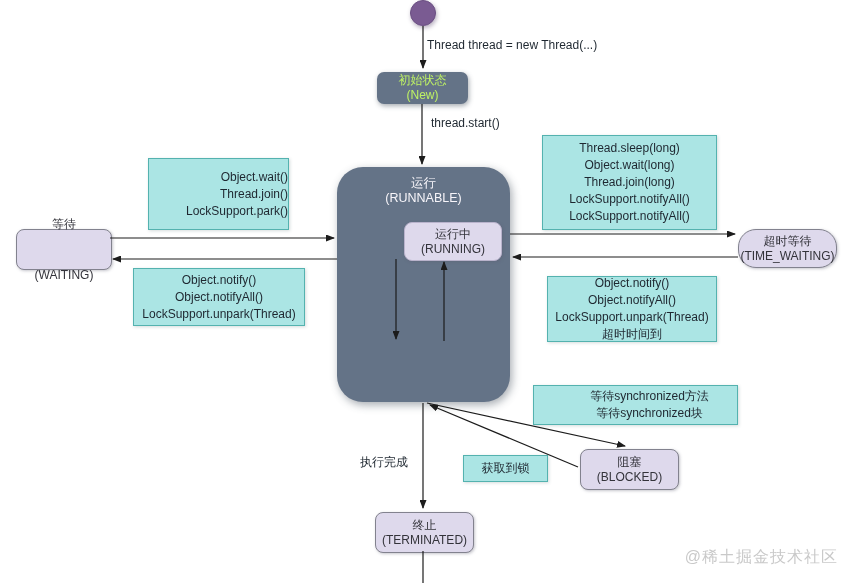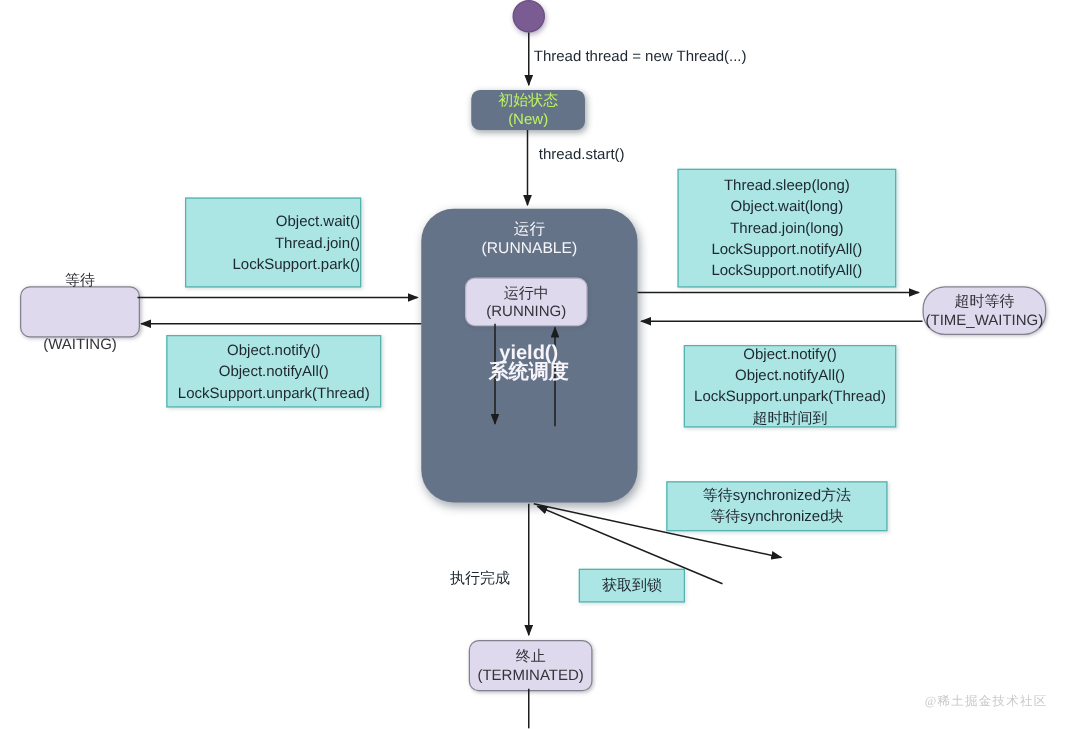--- a/index.html
+++ b/index.html
@@ -18,72 +18,72 @@
     box-shadow:1px 2px 5px rgba(60,70,85,.45);
   }
   .big{
     background:#647387;border-radius:26px;z-index:2;
     box-shadow:2px 3px 8px rgba(60,70,85,.45);
   }
   .lav{
     background:#ded9ec;border:1px solid #82828e;border-radius:8px;color:#33333a;
     box-shadow:1px 1px 3px rgba(90,90,110,.35);
   }
-  .lav.inner{border-color:#b9b3cc;}
+  .lav.inner{border-color:#b9b3cc;margin-left:32px;}
   .cyan{
     position:absolute;display:flex;flex-direction:column;align-items:center;justify-content:center;
     background:#abe5e4;border:1px solid #54b2af;text-align:center;
     font-size:12px;line-height:17px;color:#1e2730;z-index:3;
     box-shadow:1px 1px 3px rgba(90,120,120,.25);
   }
   .edge-label{position:absolute;font-size:12px;color:#1e2730;z-index:5;white-space:nowrap;}
   .on-dark{color:#f7f5fa;text-align:center;z-index:5;}
   .yield{font-weight:600;line-height:15px;}
   .circle{
     position:absolute;left:410px;top:0px;width:26px;height:26px;border-radius:50%;
     background:#7a5b92;border:1px solid #6a4e82;box-sizing:border-box;z-index:3;
     box-shadow:1px 2px 4px rgba(80,60,100,.4);
   }
   .watermark{
-    position:absolute;right:18px;bottom:15px;font-size:10px;color:#c9c9c9;z-index:6;letter-spacing:1px;font-family:Liberation Serif, serif;
+    position:absolute;right:18px;bottom:15px;font-size:16px;color:#c9c9c9;z-index:6;letter-spacing:1px;
   }
 </style>
 </head>
 <body>
 
 <div id="stage">
 
   <div class="circle"></div>
 
   <div class="node big abs" style="left:337px;top:167px;width:173px;height:235px;"></div>
   <div class="abs on-dark" style="left:337px;top:176px;width:173px;font-size:12.5px;line-height:15px;">
     <div>运行</div>
     <div>(RUNNABLE)</div>
   </div>
 
   <div class="node lav inner" style="left:372px;top:222px;width:96px;height:37px;">
     <div>运行中</div>
     <div>(RUNNING)</div>
   </div>
-  <div class="abs on-dark yield" style="left:358px;top:275px;width:130px;">
-    <div>yield()</div>
-    <div>系统调度</div>
-  </div>
 
   <div class="node dark" style="left:377px;top:72px;width:91px;height:32px;">
     <div>初始状态</div>
     <div>(New)</div>
   </div>
   <div class="node lav" style="left:16px;top:229px;width:94px;height:39px;gap:36px;">
     <div>等待</div>
     <div>(WAITING)</div>
   </div>
   <div class="node lav" style="left:738px;top:229px;width:97px;height:37px;border-radius:18px;">
     <div>超时等待</div>
     <div>(TIME_WAITING)</div>
+  </div>
+  <div class="node lav" style="left:580px;top:449px;width:97px;height:39px;">
+    <div>阻塞</div>
+    <div>(BLOCKED)</div>
   </div>
   <div class="node lav" style="left:375px;top:512px;width:97px;height:39px;">
     <div>终止</div>
     <div>(TERMINATED)</div>
   </div>
 
   <div class="cyan" style="left:148px;top:158px;width:139px;height:70px;align-items:flex-end;">
     <div>Object.wait()</div>
     <div>Thread.join()</div>
     <div>LockSupport.park()</div>
@@ -99,21 +99,21 @@
     <div>Thread.join(long)</div>
     <div>LockSupport.notifyAll()</div>
     <div>LockSupport.notifyAll()</div>
   </div>
   <div class="cyan" style="left:547px;top:276px;width:168px;height:64px;">
     <div>Object.notify()</div>
     <div>Object.notifyAll()</div>
     <div>LockSupport.unpark(Thread)</div>
     <div>超时时间到</div>
   </div>
-  <div class="cyan" style="left:533px;top:385px;width:175px;height:38px;">
+  <div class="cyan" style="left:533px;top:385px;width:175px;height:38px;padding-left:28px;">
     <div>等待synchronized方法</div>
     <div>等待synchronized块</div>
   </div>
   <div class="cyan" style="left:463px;top:455px;width:83px;height:25px;">
     <div>获取到锁</div>
   </div>
 
   <div class="edge-label" style="left:427px;top:38px;">Thread thread = new Thread(...)</div>
   <div class="edge-label" style="left:431px;top:116px;">thread.start()</div>
   <div class="edge-label" style="left:360px;top:454px;">执行完成</div>

